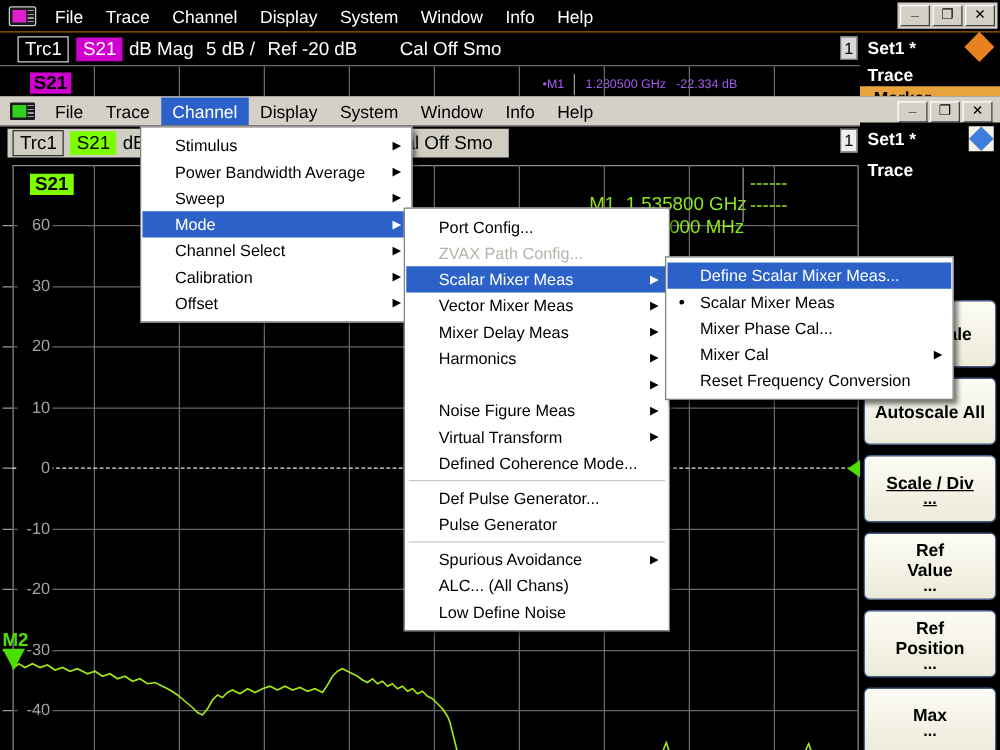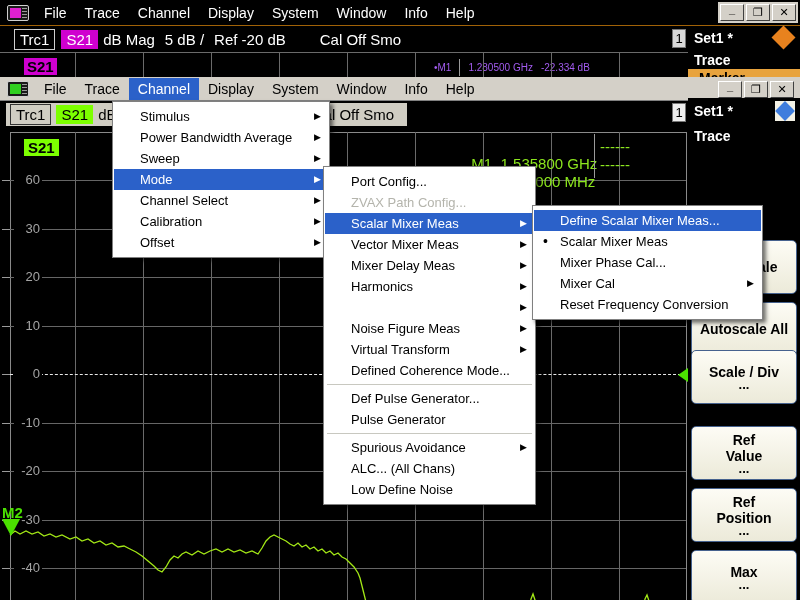--- a/index.html
+++ b/index.html
@@ -240,21 +240,21 @@
           </span>
       </div>
       <div class="panel-title" style="padding:7px 0 2px 6px">Trace</div>
       <div id="softkeys">
           <div class="softkey" style="top: 142px;">
             <div>Autoscale</div>
           </div>
           <div class="softkey" style="top: 204px;">
             <div>Autoscale All</div>
           </div>
-          <div class="softkey" style="top: 252px;">
+          <div class="softkey" style="top: 266px; text-decoration: underline;">
             <div>Scale / Div</div>
             <div class="sub">...</div>
           </div>
           <div class="softkey" style="top: 328px;">
             <div>Ref</div>
             <div>Value</div>
             <div class="sub">...</div>
           </div>
           <div class="softkey" style="top: 390px;">
             <div>Ref</div>

